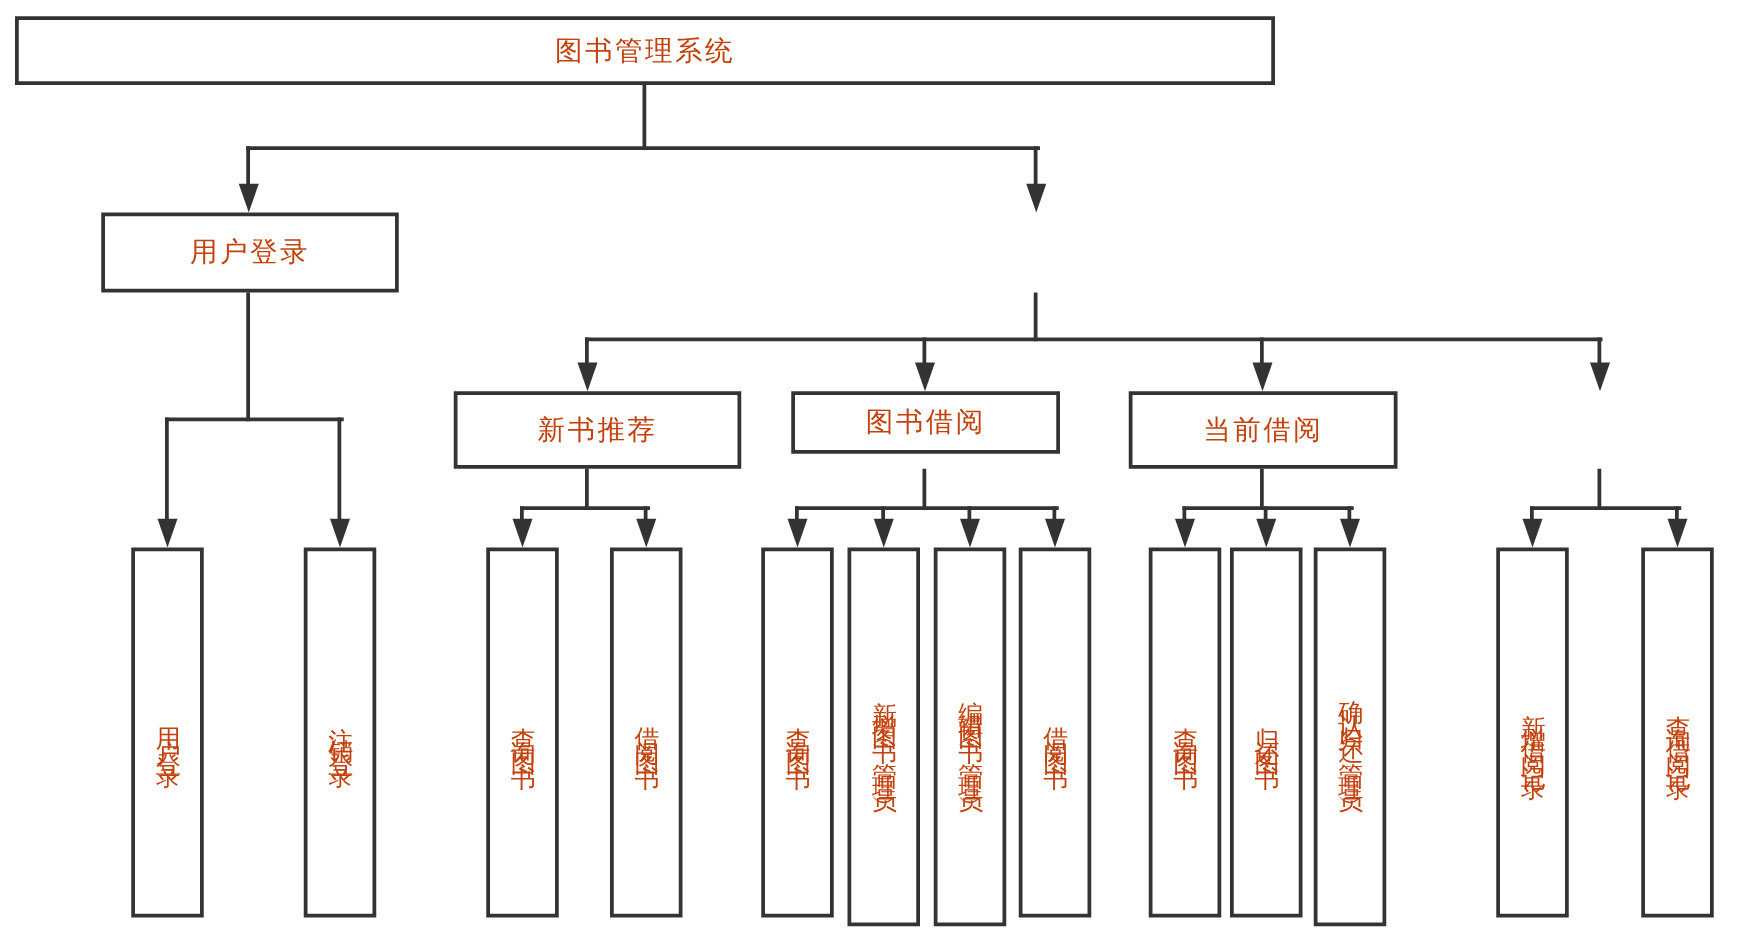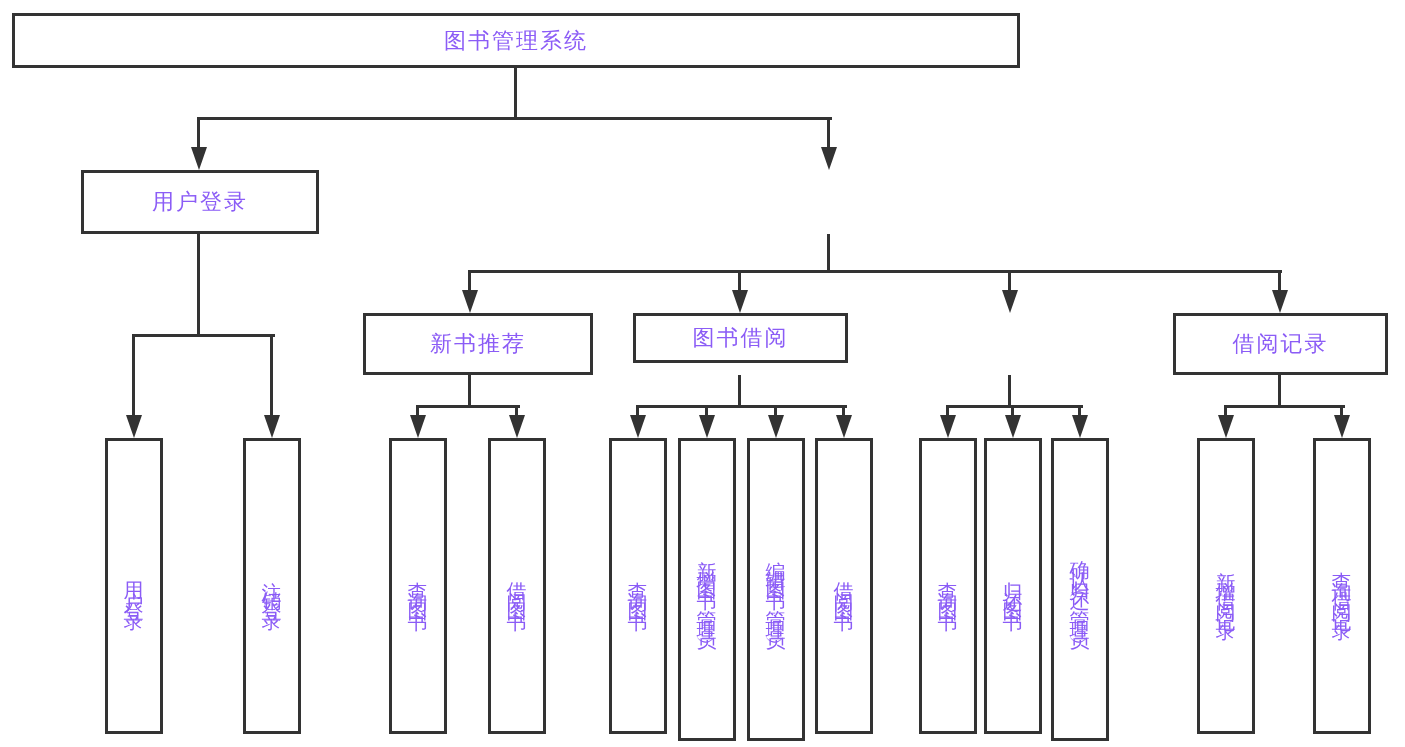--- a/index.html
+++ b/index.html
@@ -4,21 +4,21 @@
 <style>
   html,body { margin:0; padding:0; background:#ffffff; }
   .canvas {
     position:relative; width:1405px; height:747px; background:#ffffff;
     font-family:"Liberation Sans", sans-serif; overflow:hidden;
   }
   .box {
     position:absolute; box-sizing:border-box;
     border:3px solid #333333; background:#ffffff;
     display:flex; align-items:center; justify-content:center;
-    color:#8b5cf6;
+    color:#c2410c;
   }
   .hbox { font-size:22px; letter-spacing:2px; }
   .vtext {
     writing-mode:vertical-rl; text-orientation:mixed;
     font-size:20px; letter-spacing:0.5em; line-height:1.1; white-space:nowrap;
   }
   .hline, .vline { position:absolute; background:#333333; }
   .hline { height:3px; }
   .vline { width:3px; }
   .arrow {
@@ -75,22 +75,22 @@
     <div class="vline" style="left:1278px; top:270px; height:26px;"></div>
     <div class="arrow" style="left:1272px; top:290px;"></div>
   </div>
 
   <div class="box hbox" style="left:363px; top:313px; width:230px; height:62px;">
     <span>新书推荐</span>
   </div>
   <div class="box hbox" style="left:633px; top:313px; width:215px; height:50px;">
     <span>图书借阅</span>
   </div>
-  <div class="box hbox" style="left:1173px; top:313px; width:215px; height:62px;">
-    <span>借阅记录</span>
+  <div class="box hbox" style="left:903px; top:313px; width:215px; height:62px;">
+    <span>当前借阅</span>
   </div>
 
   <div>
     <div class="vline" style="left:468px; top:375px; height:33px;"></div>
     <div class="hline" style="left:416px; top:405px; width:104px;"></div>
     <div class="vline" style="left:416px; top:405px; height:14px;"></div>
     <div class="arrow" style="left:410px; top:415px;"></div>
     <div class="vline" style="left:515px; top:405px; height:14px;"></div>
     <div class="arrow" style="left:509px; top:415px;"></div>
   </div>

